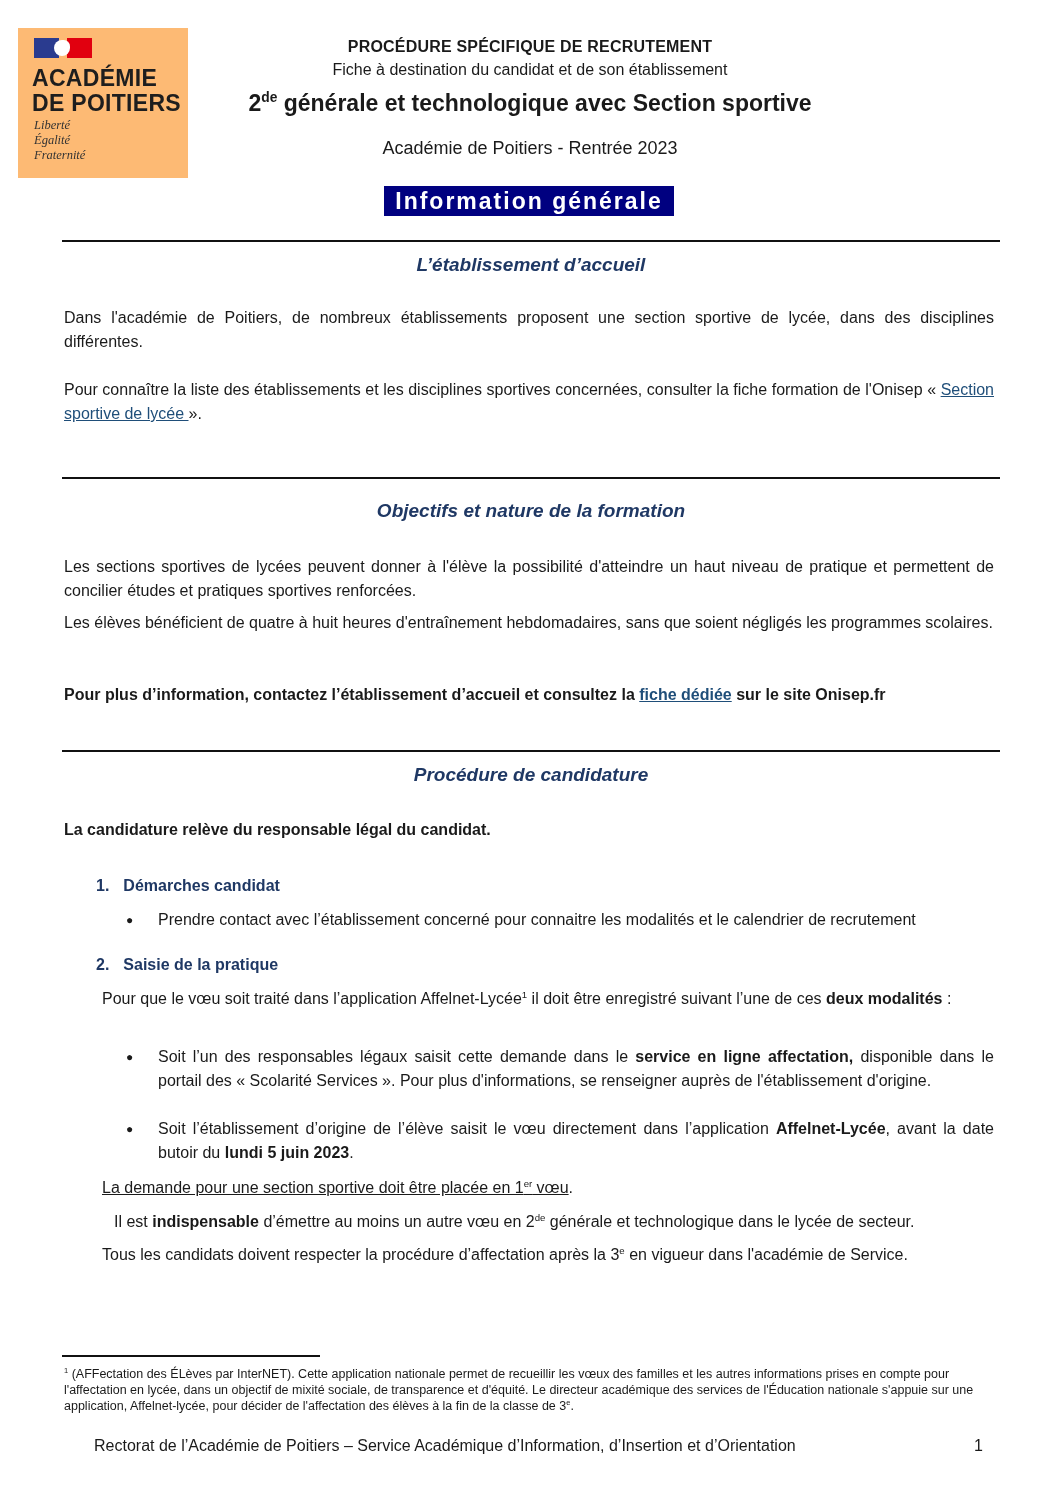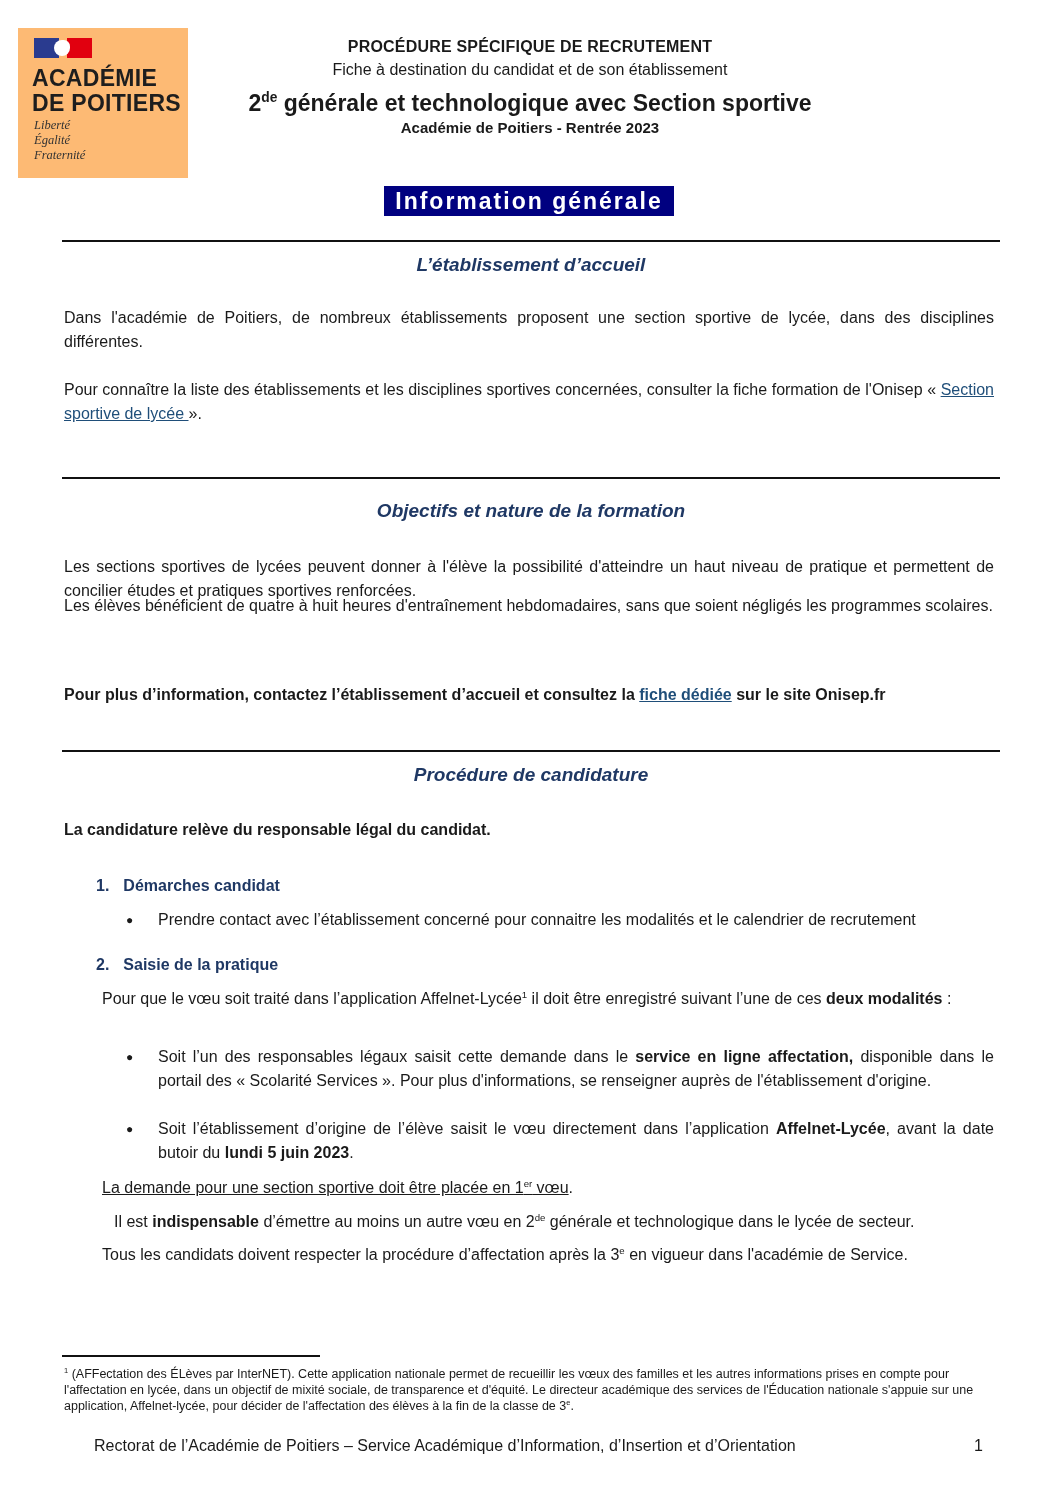--- a/index.html
+++ b/index.html
@@ -12,21 +12,21 @@
   .flag .r { position:absolute; left:33px; top:0; width:25px; height:20px; background:#e1000f; }
   .flag .m { position:absolute; left:20px; top:2px; width:16px; height:16px; background:#fff; border-radius:50% 40% 50% 50%; }
   .logo-name { position:absolute; left:14px; top:38px; font-weight:bold; font-size:23px; line-height:25px; color:#1e1e1e; letter-spacing:0.3px; }
   .motto { position:absolute; left:16px; top:90px; font-family:"Liberation Serif", serif; font-style:italic; font-size:12.5px; line-height:15px; color:#333; }
 
   .hdr { left:200px; width:660px; text-align:center; color:#1a1a1a; }
   .h1 { top:38px; font-weight:bold; font-size:16px; letter-spacing:0.2px; }
   .h2 { top:61px; font-size:16px; }
   .h3 { top:90px; font-weight:bold; font-size:23px; }
   .h3 sup, .sup { font-size:0.6em; vertical-align:super; line-height:0; }
-  .h4 { top:119px; font-weight:bold; font-size:15px; }
+  .h4 { top:138px; font-weight:normal; font-size:18px; }
 
   .banner { left:384px; top:186px; width:290px; height:30px; background:#000080; color:#fff;
             font-weight:bold; font-size:23px; letter-spacing:2px; text-align:center; line-height:30px; }
   .rule { left:62px; width:938px; height:2px; background:#111; }
   .sec { left:62px; width:938px; text-align:center; font-weight:bold; font-style:italic; font-size:19px; color:#1f3864; }
   .para { left:64px; width:930px; font-size:16px; line-height:24px; text-align:justify; }
   .link { color:#1f4e79; text-decoration:underline; }
   .bold { font-weight:bold; }
   .numh { font-weight:bold; font-size:16px; color:#1f3864; }
   .bullet { display:flex; }
@@ -66,21 +66,21 @@
 <div class="abs rule" style="top:240px;"></div>
 <div class="abs sec" style="top:254px;">L’établissement d’accueil</div>
 <div class="abs para" style="top:306px;">Dans l'académie de Poitiers, de nombreux établissements proposent une section sportive de lycée, dans des disciplines différentes.</div>
 <div class="abs para" style="top:378px;">
   <span>Pour connaître la liste des établissements et les disciplines sportives concernées, consulter la fiche formation de l'Onisep « </span><a class="link">Section sportive de lycée </a><span>».</span>
 </div>
 
 <div class="abs rule" style="top:477px;"></div>
 <div class="abs sec" style="top:500px;">Objectifs et nature de la formation</div>
 <div class="abs para" style="top:555px;">Les sections sportives de lycées peuvent donner à l'élève la possibilité d'atteindre un haut niveau de pratique et permettent de concilier études et pratiques sportives renforcées.</div>
-<div class="abs para" style="top:594px;">Les élèves bénéficient de quatre à huit heures d'entraînement hebdomadaires, sans que soient négligés les programmes scolaires.</div>
+<div class="abs para" style="top:611px;">Les élèves bénéficient de quatre à huit heures d'entraînement hebdomadaires, sans que soient négligés les programmes scolaires.</div>
 <div class="abs para bold" style="top:683px;">
   <span>Pour plus d’information, contactez l’établissement d’accueil et consultez la </span><a class="link">fiche dédiée</a><span> sur le site Onisep.fr</span>
 </div>
 
 <div class="abs rule" style="top:750px;"></div>
 <div class="abs sec" style="top:764px;">Procédure de candidature</div>
 <div class="abs para bold" style="top:818px;">La candidature relève du responsable légal du candidat.</div>
 
 <div class="abs numh" style="left:96px; top:877px;">
   <span>1.</span><span style="display:inline-block;width:14px;"></span><span>Démarches candidat</span>

